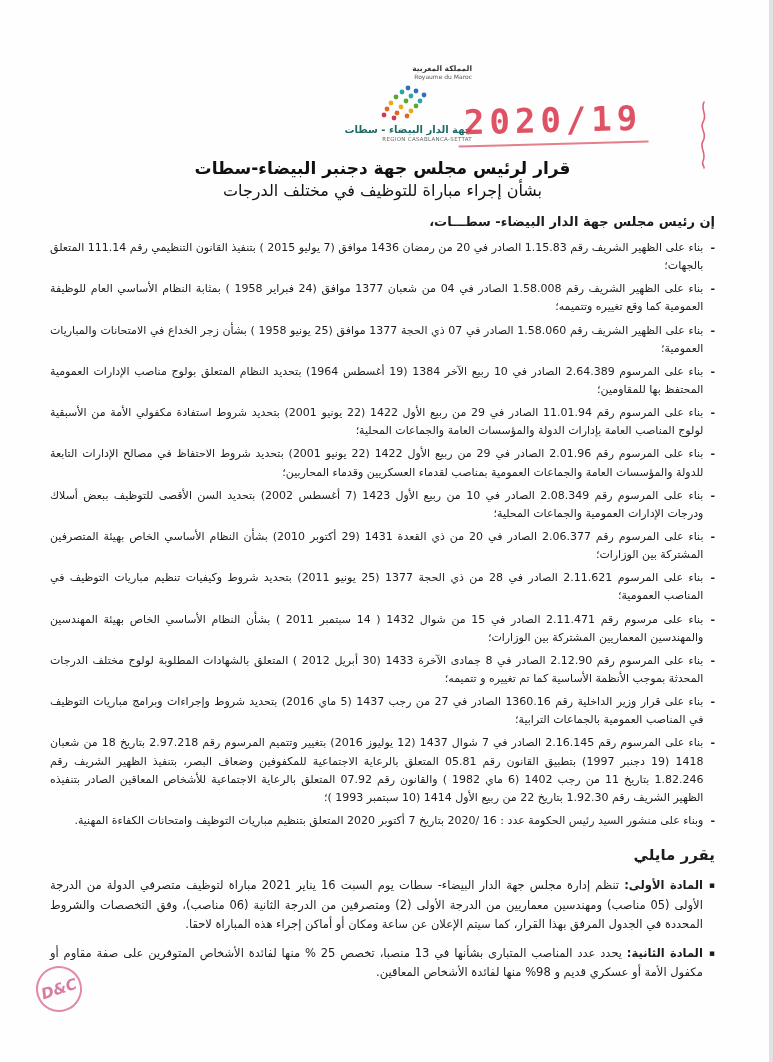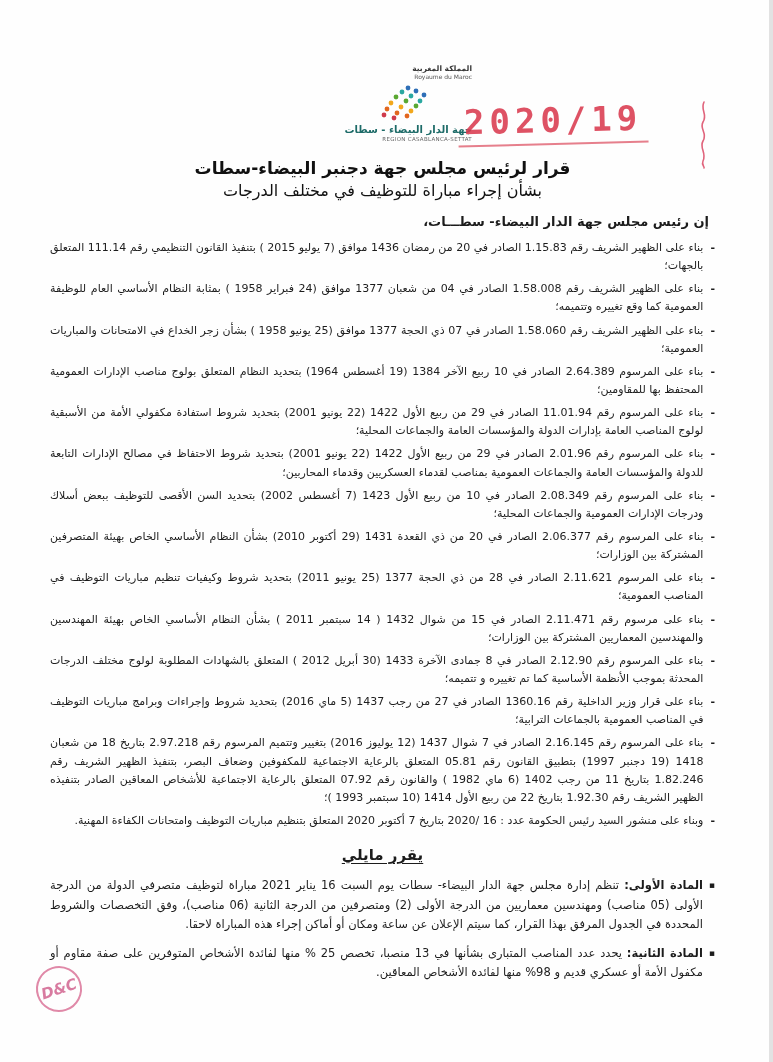--- a/index.html
+++ b/index.html
@@ -27,30 +27,30 @@
     transform:rotate(-1.5deg);
     border-bottom:2px solid rgba(217,58,78,.65);
     padding:0 6px 3px 6px;
   }
   .margin-note{position:absolute;top:98px;right:58px;}
 
   
   .content{position:absolute;top:158px;left:50px;right:58px;direction:rtl;}
   .title{ text-align:center;font-weight:bold;font-size:17px;color:#111;}
   .subtitle{text-align:center;font-weight:normal;font-size:16px;color:#111;margin-top:3px;}
-  .opening{text-align:right;font-weight:bold;font-size:13px;margin:14px 6px 10px 0;}
+  .opening{text-align:right;font-weight:bold;font-size:13px;margin:14px 0 10px 0;}
 
   .preamble{font-size:11px;line-height:1.65;}
   .p-item{display:flex;gap:7px;margin-bottom:5px;text-align:justify;}
   .p-item .marker{flex:0 0 auto;font-weight:bold;}
   .p-item .txt{flex:1 1 auto;}
 
   .decision{
-    text-align:center;font-weight:bold;font-size:15px;
-    margin:16px 0 12px 0;text-decoration:underline;
+    font-weight:bold;font-size:15px;
+    margin:16px 0 12px 0;
     text-underline-offset:3px;
   }
 
   .articles{font-size:11.5px;line-height:1.7;}
   .a-item{display:flex;gap:6px;margin-bottom:9px;text-align:justify;}
   .a-item .marker{flex:0 0 auto;font-size:9px;line-height:2;}
   .a-label{font-weight:bold;text-underline-offset:2px;}
 
   .corner-stamp{
     position:absolute;left:36px;top:966px;width:42px;height:42px;

